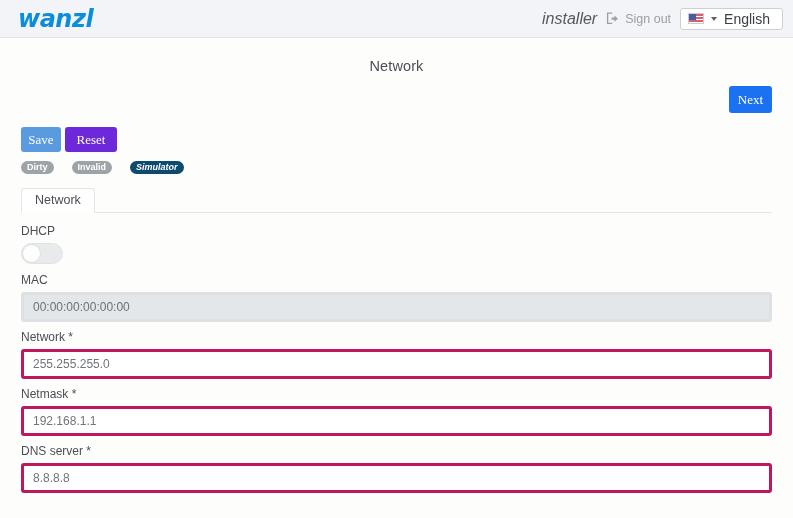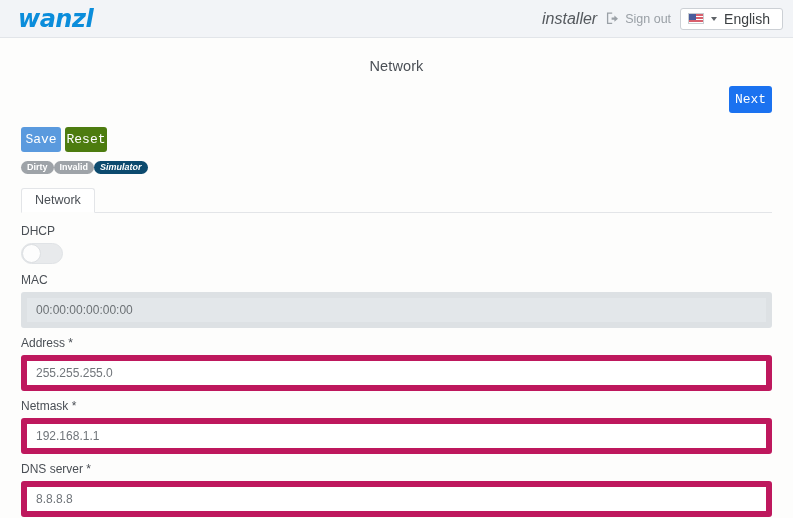--- a/index.html
+++ b/index.html
@@ -117,21 +117,21 @@
   
   .next-row {
     display: flex;
     justify-content: flex-end;
     padding: 12px 21px 0 0;
   }
   .btn {
     border: none;
     border-radius: 3px;
     color: #ffffff;
-    font-family: Liberation Mono, monospace;
+    font-family: Liberation Serif, serif;
     font-size: 13px;
     cursor: pointer;
     padding: 0;
   }
   .btn-next {
     background: #1b72f0;
     width: 43px;
     height: 27px;
   }
 
@@ -140,29 +140,29 @@
     display: flex;
     gap: 4px;
     padding: 14px 0 0 21px;
   }
   .btn-save {
     background: #5a9ade;
     width: 40px;
     height: 25px;
   }
   .btn-reset {
-    background: #4d7c0f;
-    width: 42px;
+    background: #6d28d9;
+    width: 52px;
     height: 25px;
   }
 
   
   .badge-row {
     display: flex;
-    gap: 0;
+    gap: 18px;
     padding: 9px 0 0 21px;
     align-items: center;
   }
   .badge {
     border-radius: 9px;
     color: #ffffff;
     font-size: 9px;
     font-weight: bold;
     line-height: 13px;
     height: 13px;
@@ -203,21 +203,21 @@
   .field-label {
     font-size: 12px;
     color: #4a4f55;
     margin-bottom: 5px;
     display: block;
   }
   .input {
     width: 100%;
     height: 23px;
     box-sizing: border-box;
-    border: 6px solid #be185d;
+    border: 3px solid #be185d;
     border-radius: 3px;
     background: #ffffff;
     font-family: "Liberation Sans", sans-serif;
     font-size: 12px;
     color: #70757a;
     padding: 12px 9px;
     outline: none;
   }
   .input.disabled {
     background: #e3e7ea;
@@ -309,21 +309,21 @@
     </div>
   </div>
 
   <div class="field">
     <span class="field-label">MAC</span>
     <input class="input disabled" type="text" disabled="" value="00:00:00:00:00:00" style="">
   </div>
 
 
   <div class="field">
-    <span class="field-label">Address *</span>
+    <span class="field-label">Network *</span>
     <input class="input" type="text" value="255.255.255.0" style="">
   </div>
 
   <div class="field">
     <span class="field-label">Netmask *</span>
     <input class="input" type="text" value="192.168.1.1" style="">
   </div>
 
   <div class="field">
     <span class="field-label">DNS server *</span>

